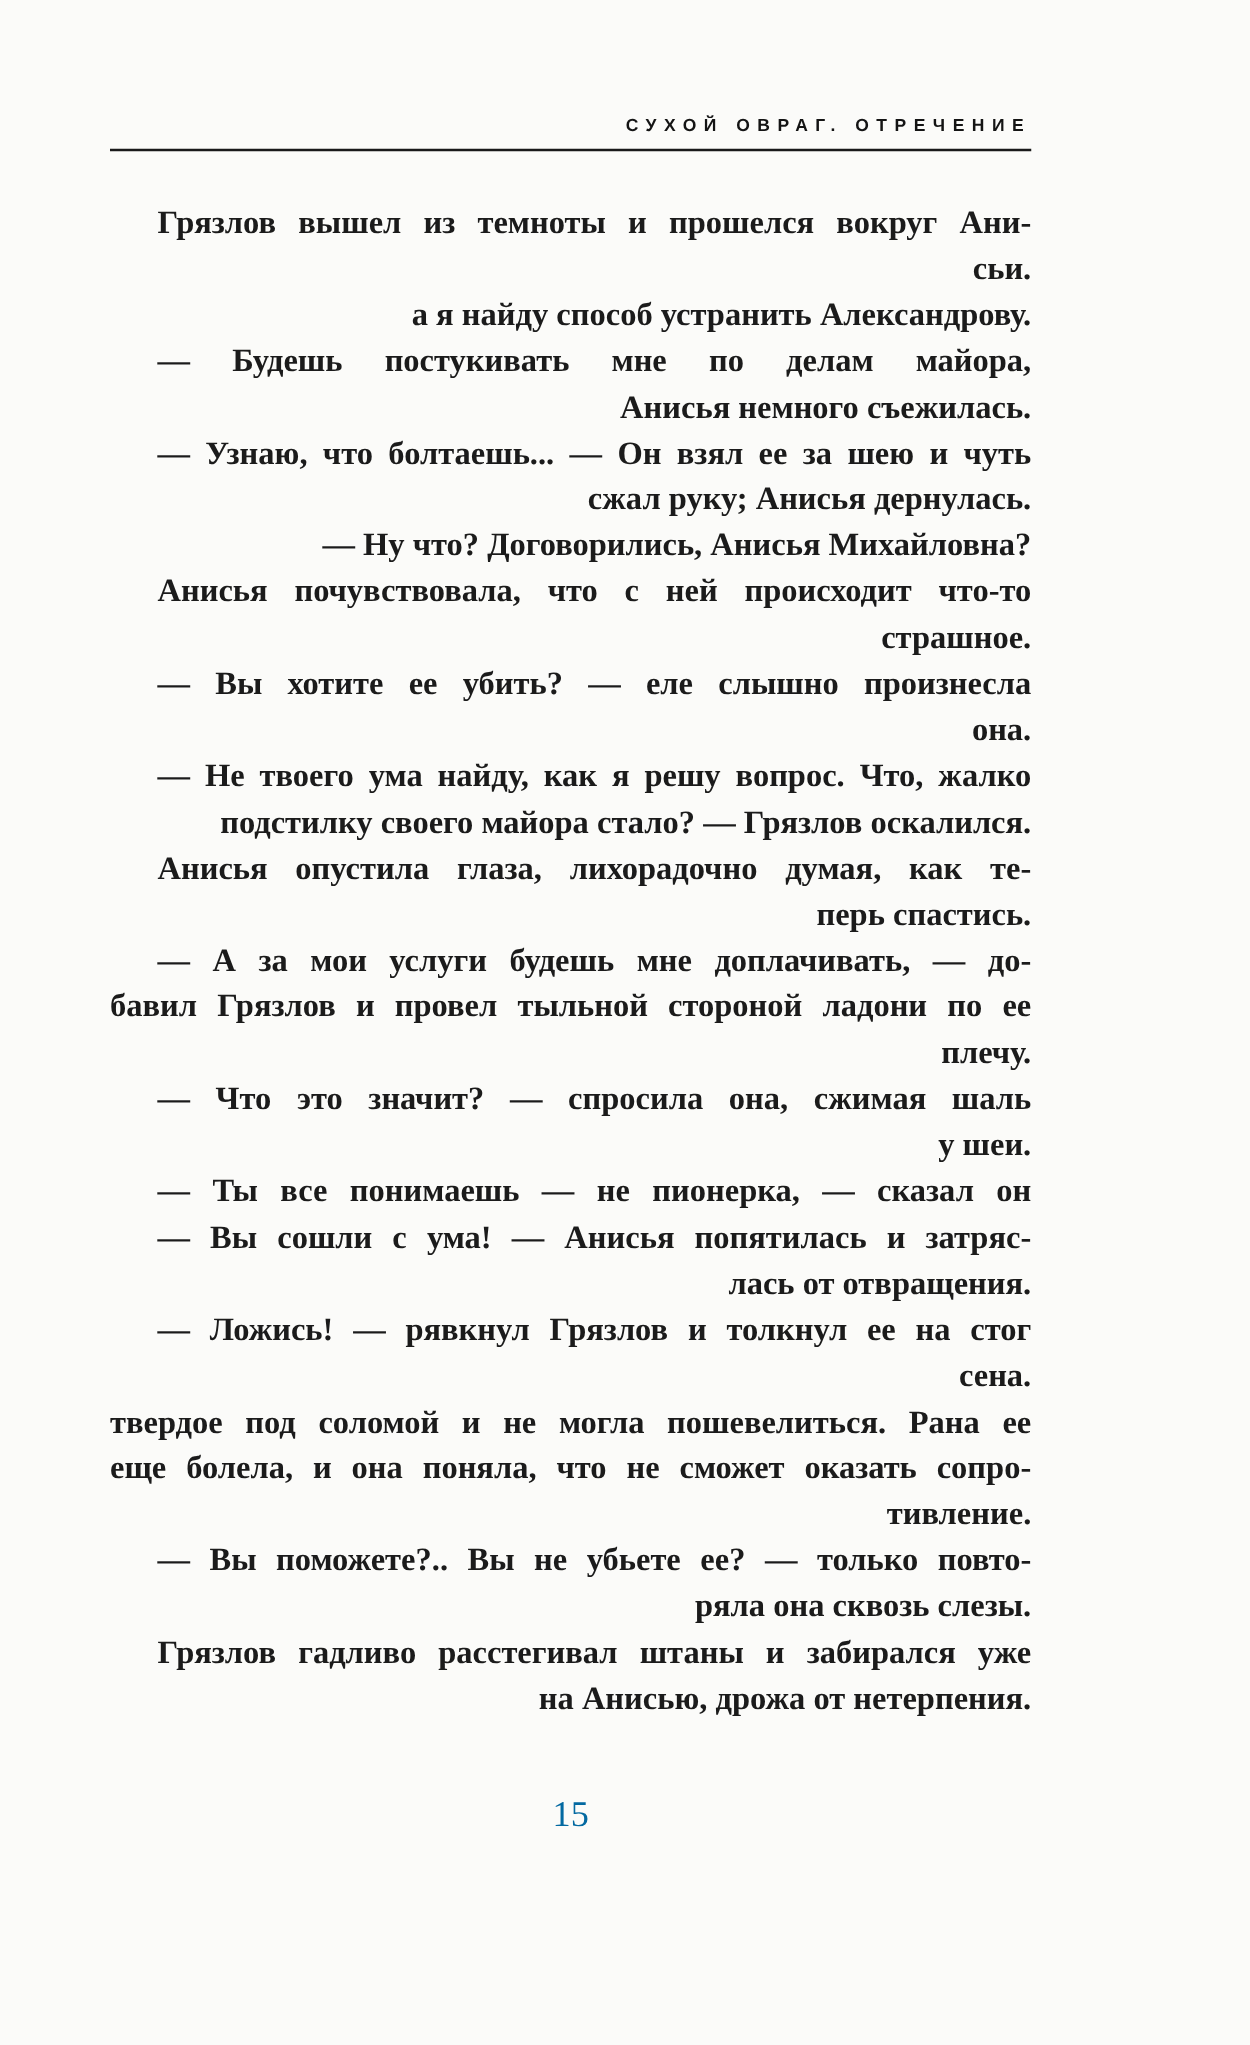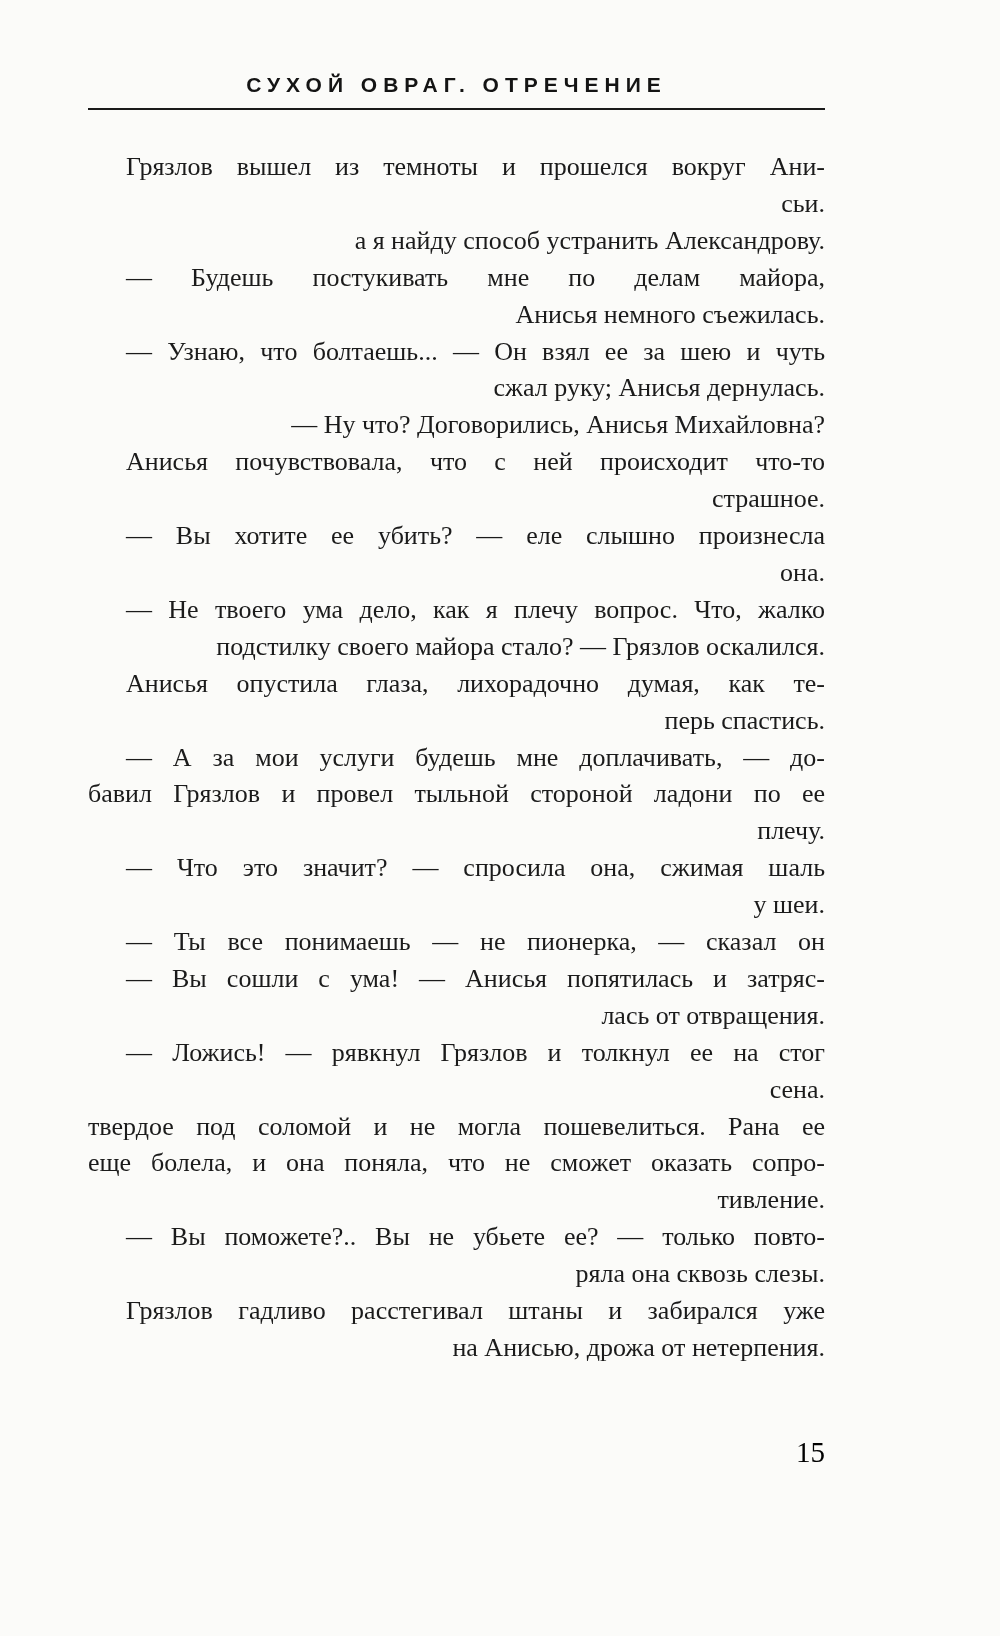--- a/index.html
+++ b/index.html
@@ -19,60 +19,61 @@
     position: absolute;
     inset: 0;
   }
   .column {
     position: absolute;
     left: 88px;
     width: 737px;
     top: 0;
   }
   .running-head {
-    margin-top: 73px;
-    text-align: center;
+    margin-top: 92px;
+    text-align: right;
     font-family: "Liberation Sans", sans-serif;
     font-weight: 700;
-    font-size: 21px;
+    font-size: 14px;
     letter-spacing: 6px;
     color: #141414;
   }
   .head-rule {
     border: none;
     border-top: 2.5px solid #1a1a1a;
     margin: 11px 0 0 0;
   }
   .body-text {
     margin-top: 39px;
     font-size: 26px;
     line-height: 36.9px;
   }
   .paragraph {
     margin: 0;
+    font-weight: bold;
   }
   .line {
     text-align: right;
     white-space: normal;
   }
   .line.fill {
     text-align: justify;
     text-align-last: justify;
   }
   .line.first {
     text-indent: 38px;
   }
   .page-number {
     position: absolute;
     left: 88px;
     width: 737px;
     top: 1436px;
-    text-align: right;
+    text-align: center;
     font-size: 29px;
-    color: #000000;
+    color: #0369a1;
   }
 </style>
 </head>
 <body>
 
 <div class="page">
   <div class="column">
     <div class="running-head">СУХОЙ ОВРАГ. ОТРЕЧЕНИЕ</div>
     <hr class="head-rule">
     <div class="body-text" id="body-text">
@@ -96,21 +97,21 @@
         </div>
         <div class="paragraph">
           <div class="line first fill">Анисья почувствовала, что с ней происходит что-то</div>
           <div class="line">страшное.</div>
         </div>
         <div class="paragraph">
           <div class="line first fill">— Вы хотите ее убить? — еле слышно произнесла</div>
           <div class="line">она.</div>
         </div>
         <div class="paragraph">
-          <div class="line first fill">— Не твоего ума дело, как я плечу вопрос. Что, жалко</div>
+          <div class="line first fill">— Не твоего ума найду, как я решу вопрос. Что, жалко</div>
           <div class="line">подстилку своего майора стало? — Грязлов оскалился.</div>
         </div>
         <div class="paragraph">
           <div class="line first fill">Анисья опустила глаза, лихорадочно думая, как те-</div>
           <div class="line">перь спастись.</div>
         </div>
         <div class="paragraph">
           <div class="line first fill">— А за мои услуги будешь мне доплачивать, — до-</div>
           <div class="line fill">бавил Грязлов и провел тыльной стороной ладони по ее</div>
           <div class="line">плечу.</div>

